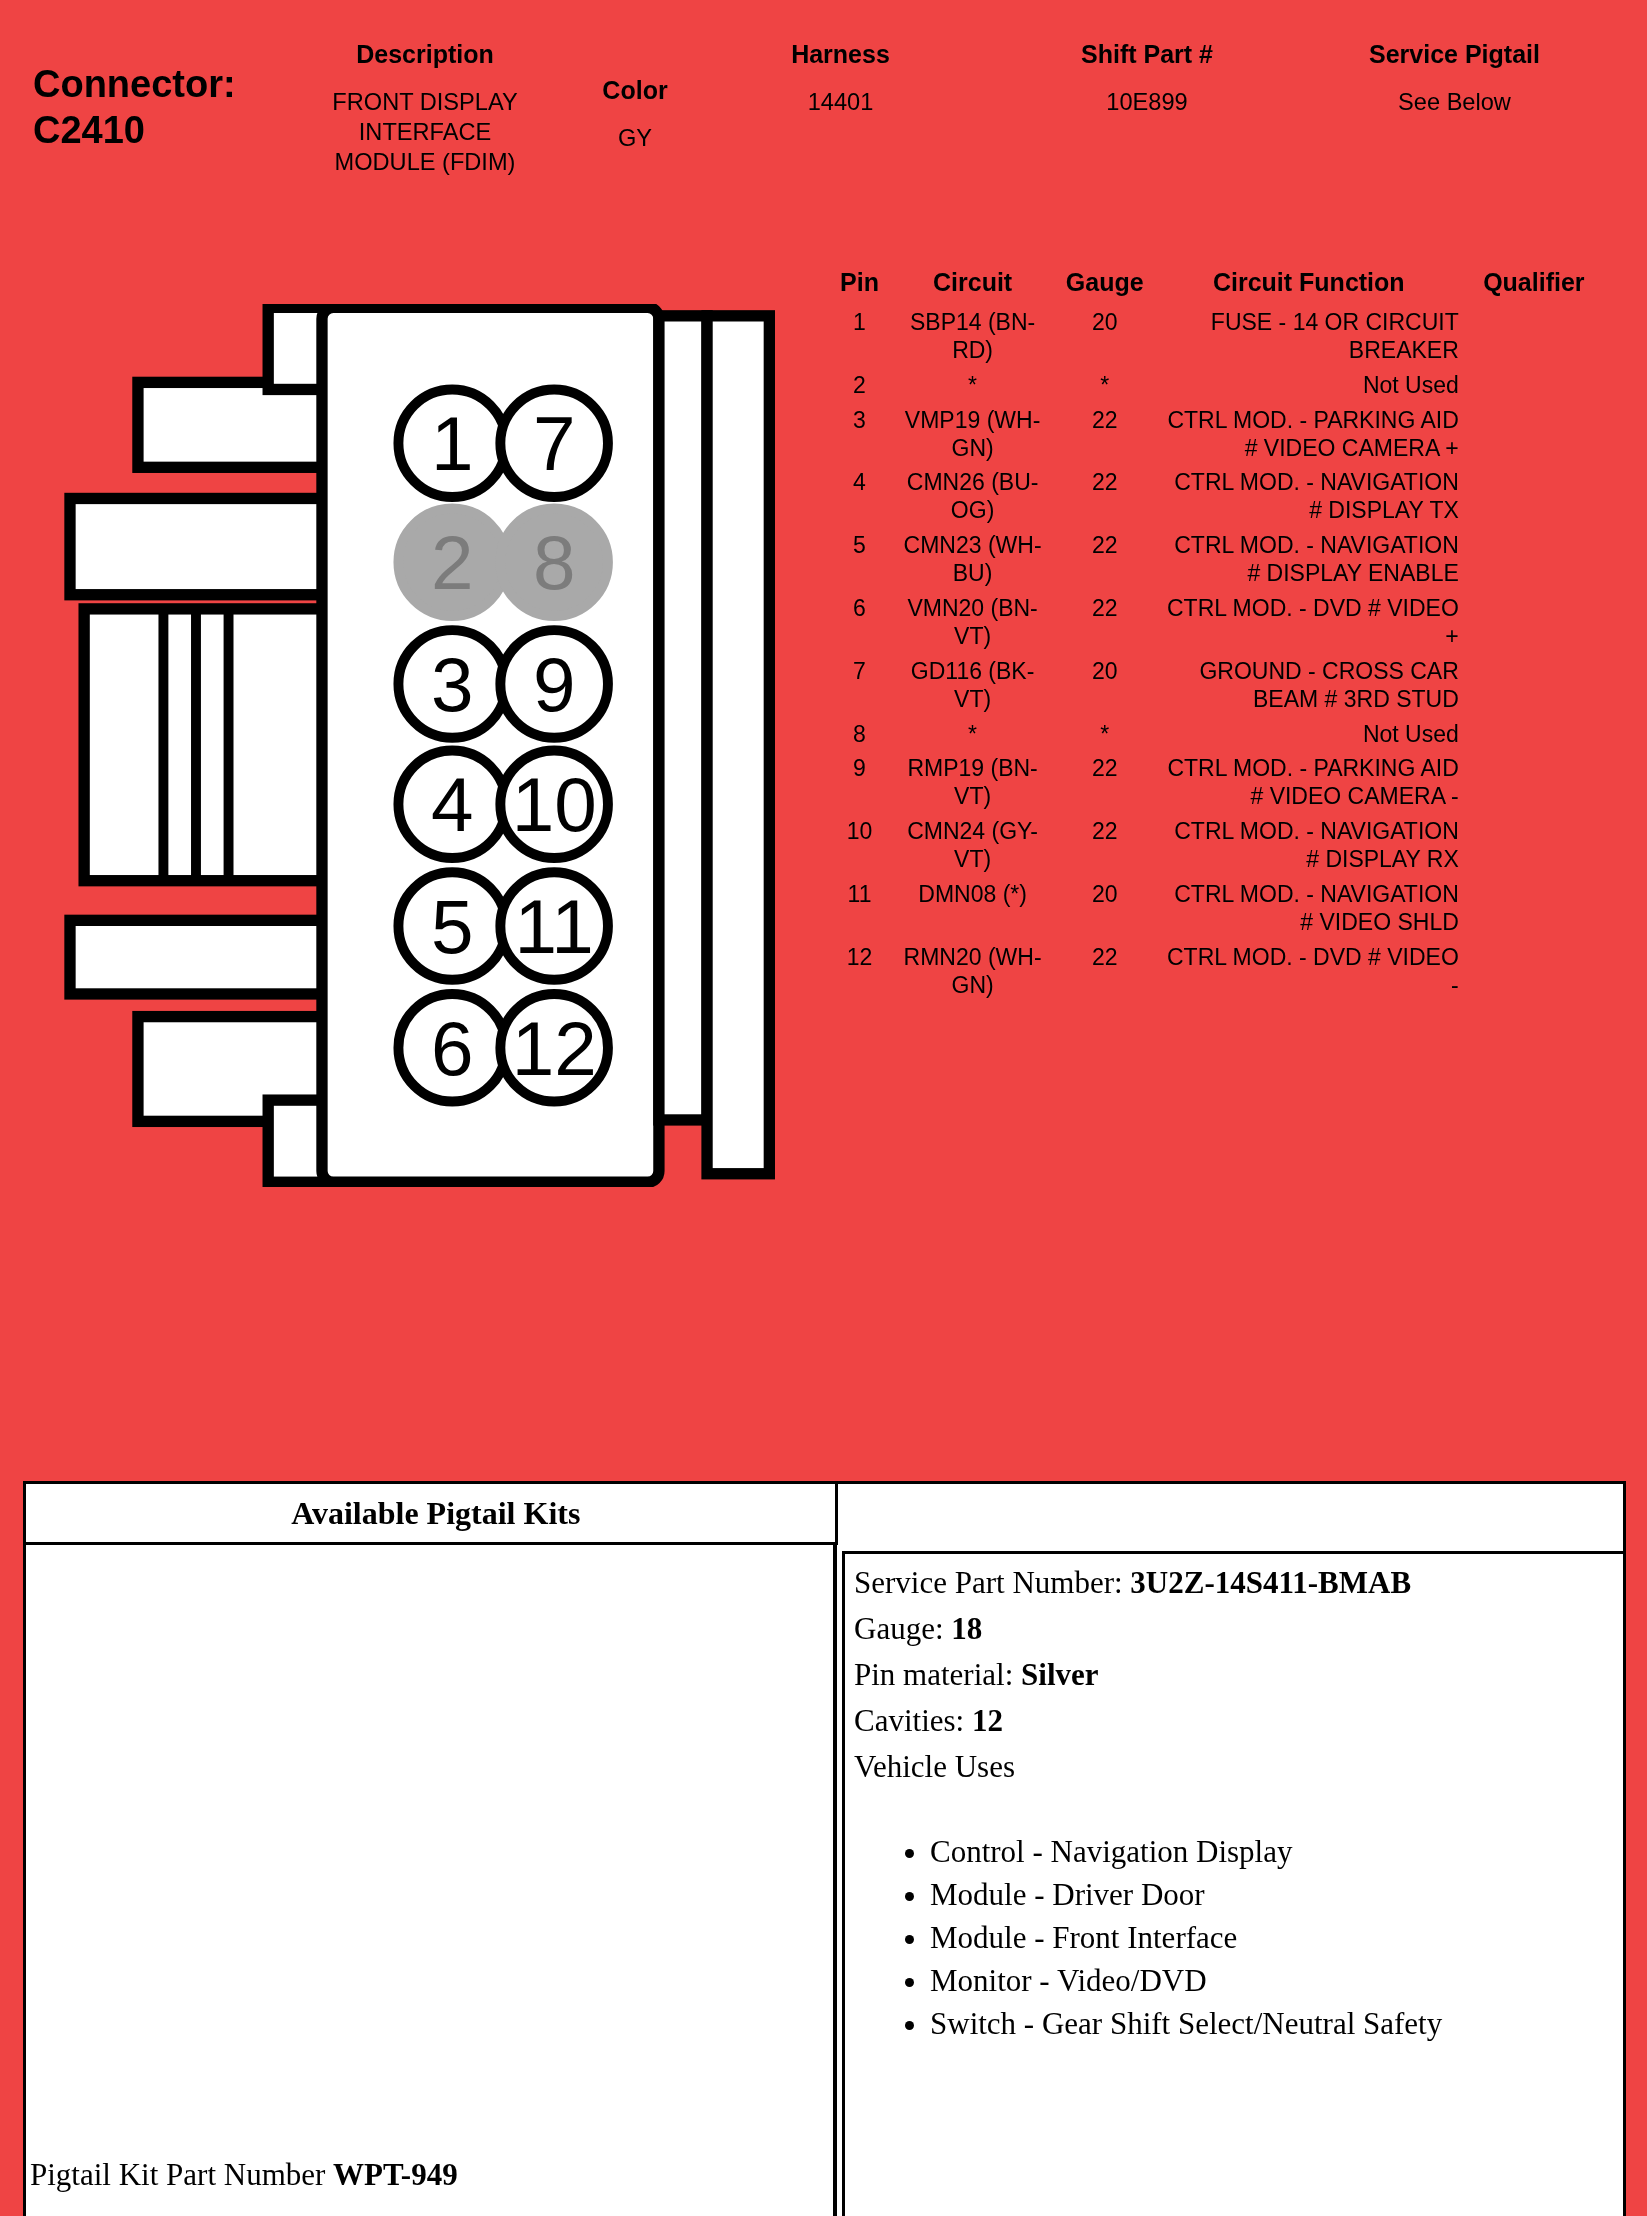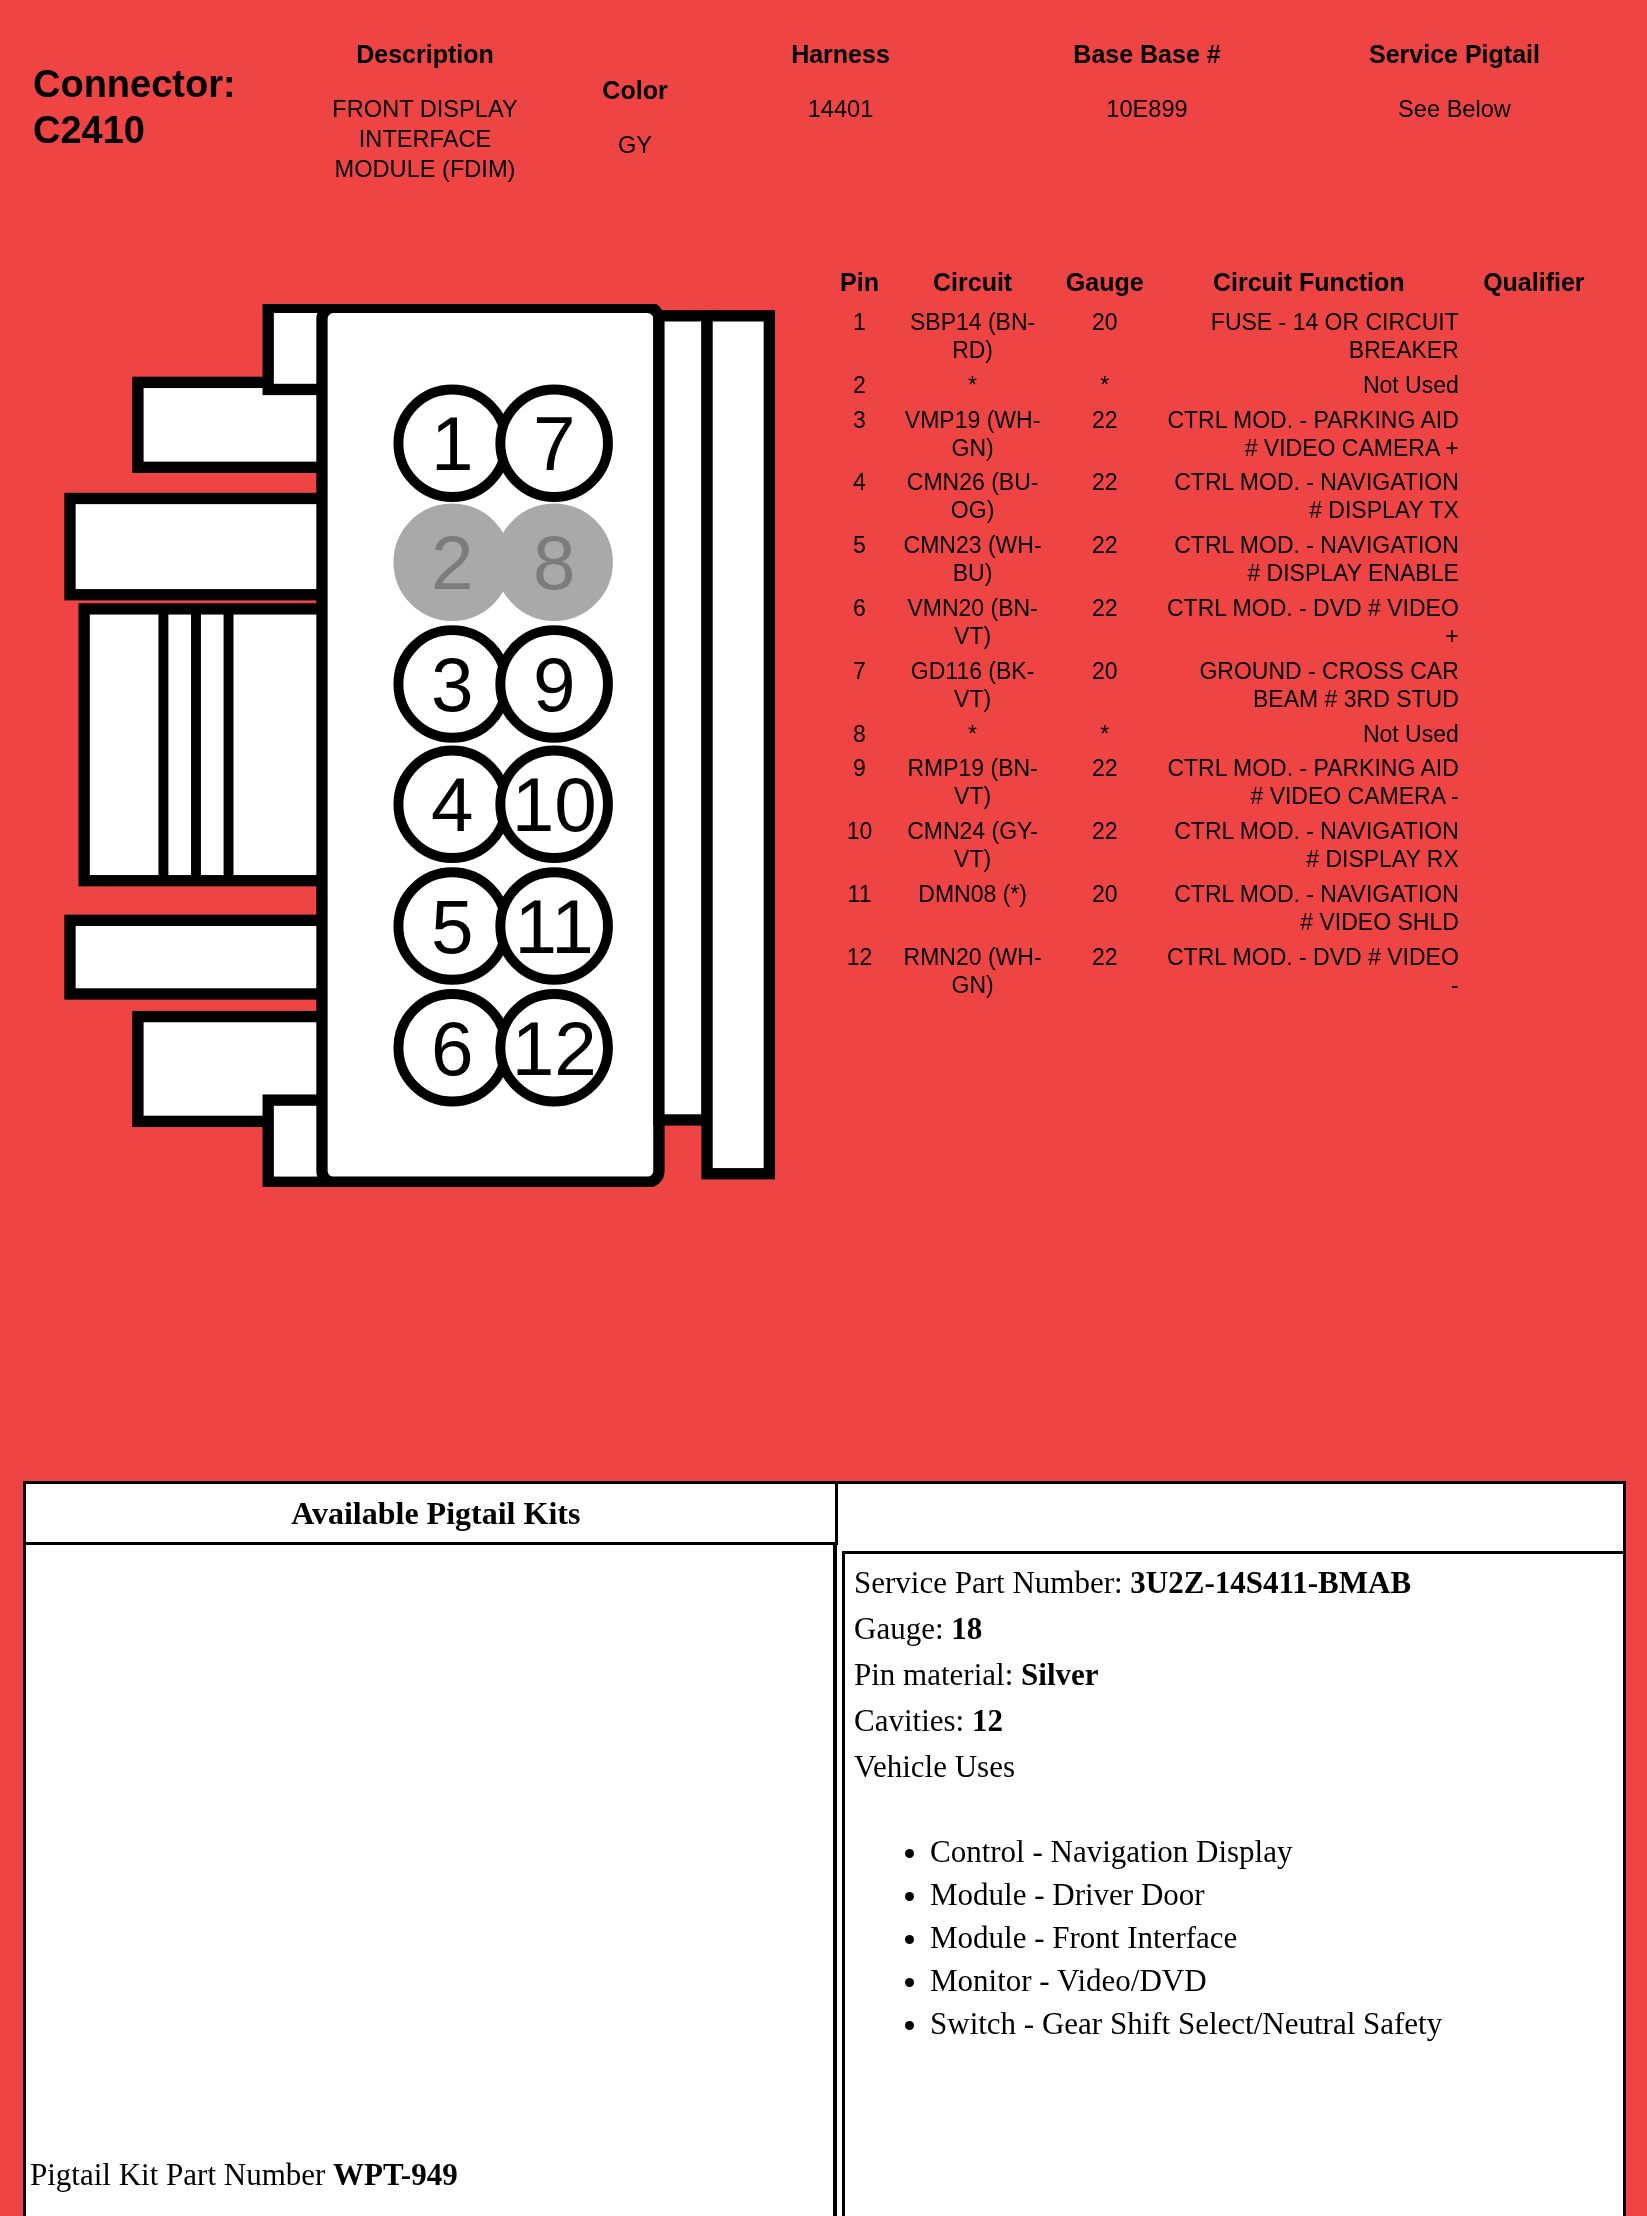--- a/index.html
+++ b/index.html
@@ -6,21 +6,21 @@
   html,body { background:#fff; }
   .page {
     position:relative; width:1648px; height:2216px; overflow:hidden;
     background:#ef4444; color:#000; font-family:"Liberation Sans", sans-serif;padding-left:28px;
   }
 
   
   .conn-title { position:absolute; left:33px; top:61px; font-size:38px; font-weight:700; line-height:46px; }
   .hdr-col { position:absolute; text-align:center; }
   .hdr-label { font-weight:700; font-size:25px; line-height:29px; }
-  .hdr-value { font-size:23.6px; line-height:30px; margin-top:25px; }
+  .hdr-value { font-size:23.6px; line-height:30px; margin-top:18px; }
   .col-desc    { left:315px;  top:40px;  width:220px; }
   .col-color   { left:574px;  top:76px; width:122px; }
   .col-harness { left:757px;  top:40px;  width:167px; }
   .col-base    { left:1048px; top:40px;  width:198px; }
   .col-pigtail { left:1333px; top:40px;  width:243px; }
 
   
   .connector-svg { position:absolute; left:53px; top:304px; }
   .shape { fill:#fff; stroke:#000; stroke-width:8; }
   .slat  { stroke:#000; stroke-width:7; }
@@ -75,21 +75,21 @@
   </div>
   <div class="hdr-col col-color">
     <div class="hdr-label">Color</div>
     <div class="hdr-value">GY</div>
   </div>
   <div class="hdr-col col-harness">
     <div class="hdr-label">Harness</div>
     <div class="hdr-value">14401</div>
   </div>
   <div class="hdr-col col-base">
-    <div class="hdr-label">Base Base #</div>
+    <div class="hdr-label">Shift Part #</div>
     <div class="hdr-value">10E899</div>
   </div>
   <div class="hdr-col col-pigtail">
     <div class="hdr-label">Service Pigtail</div>
     <div class="hdr-value">See Below</div>
   </div>
 
   <svg class="connector-svg" width="722" height="883" viewBox="0 0 510 623" xmlns="http://www.w3.org/2000/svg">
 
     <rect class="shape" x="60" y="55" width="140" height="60"></rect>

